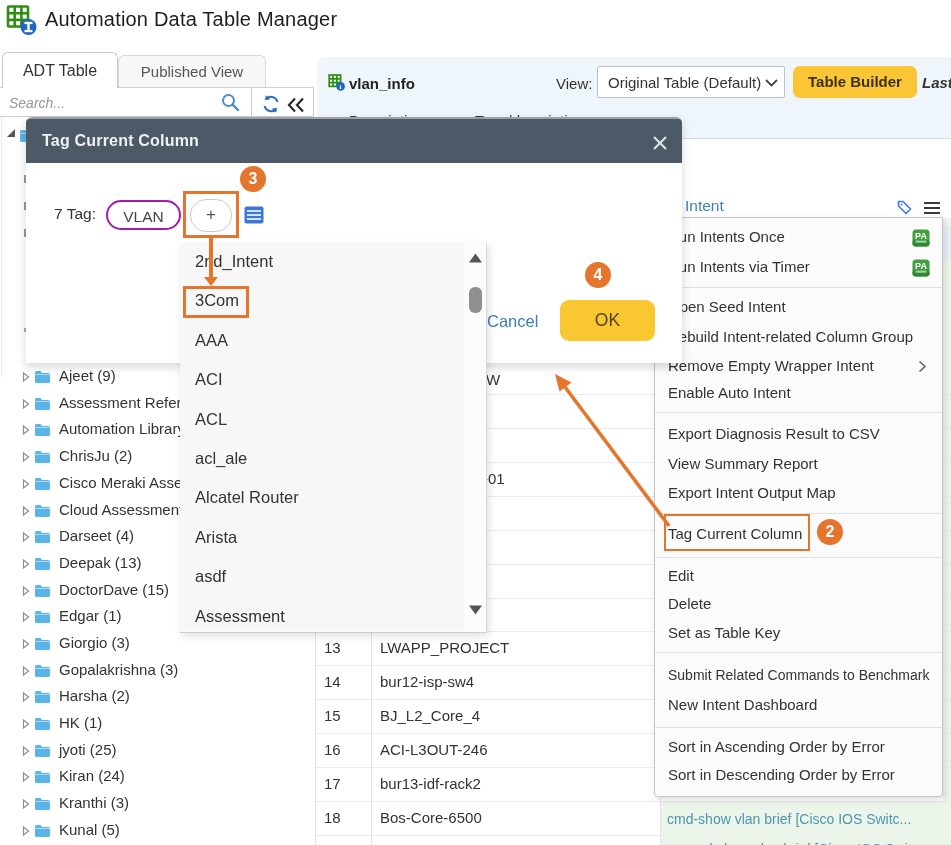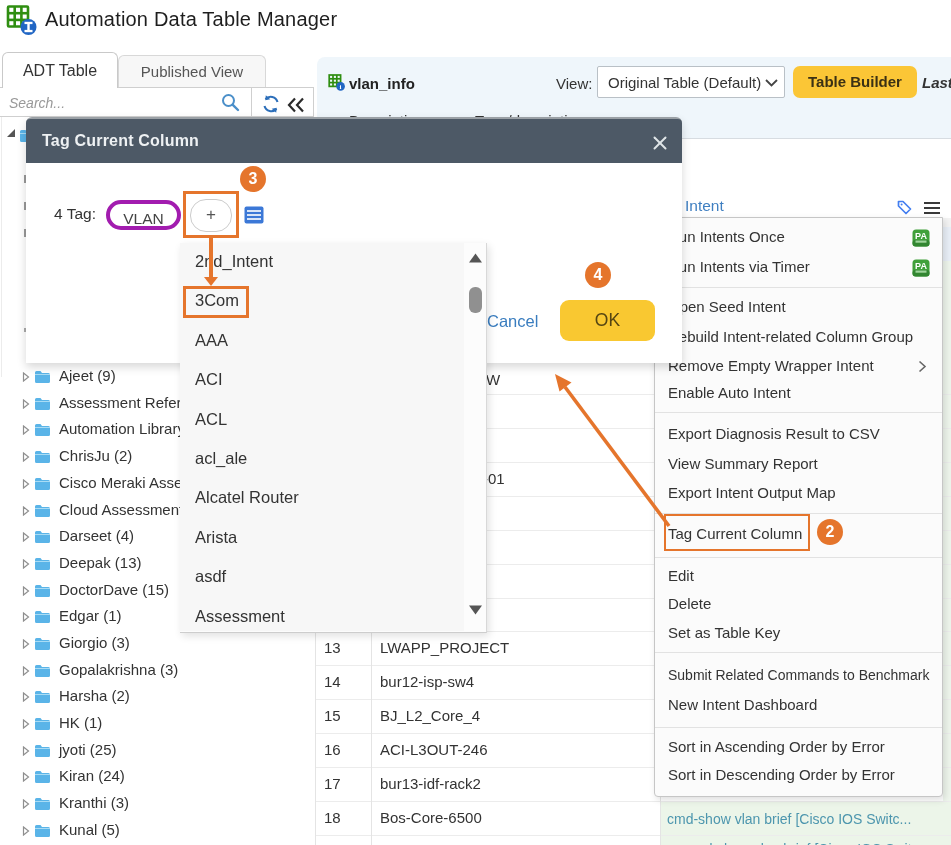--- a/index.html
+++ b/index.html
@@ -374,22 +374,22 @@
 
 <div class="abs" style="left:26px;top:117px;width:656px;height:246px;background:#fff;border-top:2px solid #9aa0a5;border-radius:6px 6px 0 0;box-shadow:0 4px 10px rgba(0,0,0,0.16);z-index:40">
   <div class="abs" style="left:0;top:0;width:656px;height:44px;background:#4d5966;border-radius:4px 4px 0 0"></div>
   <div class="abs" style="left:16px;top:13px;font-size:16px;font-weight:bold;color:#eef1f3;letter-spacing:0.2px">Tag Current Column</div>
   <svg class="abs" style="left:626px;top:16px" width="16" height="16" viewBox="0 0 16 16">
     <g stroke="#dfe5e8" stroke-width="2" stroke-linecap="round">
           <line x1="2.5" y1="2.5" x2="13.5" y2="13.5"></line>
           <line x1="13.5" y1="2.5" x2="2.5" y2="13.5"></line>
         </g>
   </svg>
-  <div class="abs" style="left:28px;top:86px;font-size:15.5px;color:#333">4 Tag:</div>
-  <div class="abs" style="left:80px;top:81px;width:75px;height:30px;border:4px solid #a21caf;border-radius:15px;font-size:15.5px;color:#444;text-align:center;line-height:29px">VLAN</div>
+  <div class="abs" style="left:28px;top:86px;font-size:15.5px;color:#333">7 Tag:</div>
+  <div class="abs" style="left:80px;top:81px;width:75px;height:30px;border:2px solid #a21caf;border-radius:15px;font-size:15.5px;color:#444;text-align:center;line-height:29px">VLAN</div>
   <div class="abs" style="left:164px;top:80px;width:42px;height:33px;border:1px solid #ccc;border-radius:16px;font-size:17px;color:#555;text-align:center;line-height:29px">+</div>
   <svg class="abs" style="left:218px;top:87px" width="20" height="18" viewBox="0 0 20 18">
     <rect x="0.5" y="0.5" width="19" height="17" rx="2" fill="#3b78d7"></rect>
     <g stroke="#fff" stroke-width="1.6">
           <line x1="3" y1="5" x2="17" y2="5"></line>
           <line x1="3" y1="9" x2="17" y2="9"></line>
           <line x1="3" y1="13" x2="17" y2="13"></line>
         </g>
   </svg>
   <div class="abs" style="left:461px;top:193px;font-size:16.5px;color:#3a7dbf">Cancel</div>

